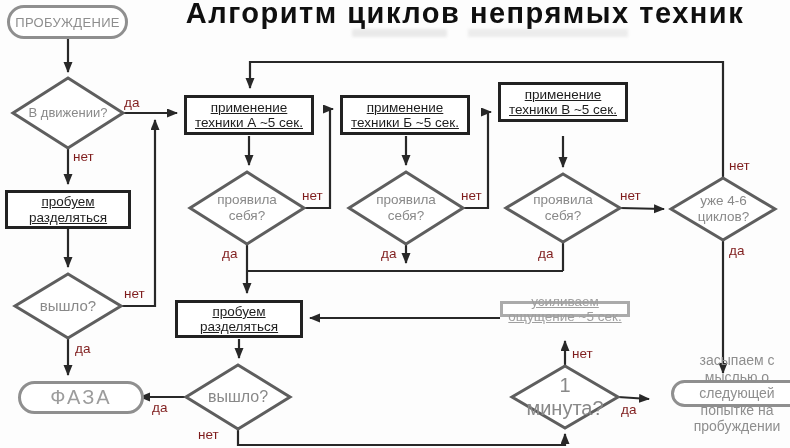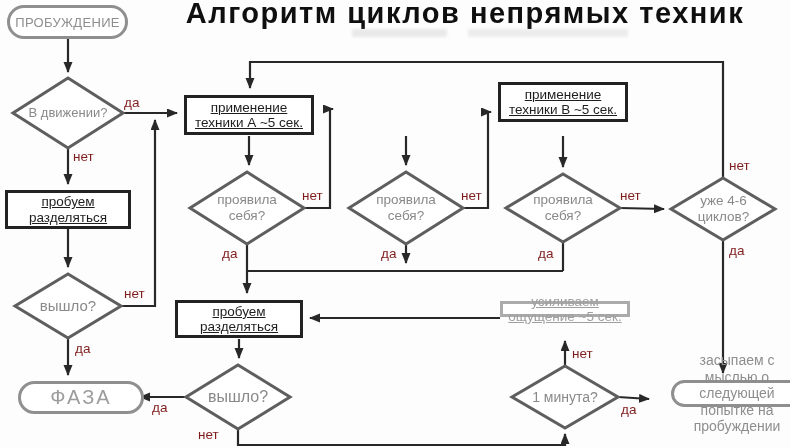--- a/index.html
+++ b/index.html
@@ -84,33 +84,34 @@
       <polygon points="238,365 290,397 238,429 186,397"></polygon>
       <polygon points="565,366 618,397 565,428 512,397"></polygon>
     </g>
   </svg>
 
   <div class="terminal" style="left:7px;top:5px;width:121px;height:34px;font-size:13px;letter-spacing:.3px;">ПРОБУЖДЕНИЕ</div>
   <div class="terminal" style="left:18px;top:381px;width:126px;height:33px;font-size:20px;letter-spacing:2px;color:#9c9c9c;">ФАЗА</div>
   <div class="terminal" style="left:655px;top:380px;width:132px;height:27px;font-size:14px;line-height:1.18;border-radius:22px;margin-left:16px;">засыпаем с мыслью о следующей попытке на пробуждении</div>
 
   <div class="box" style="left:184px;top:95px;width:130px;height:40px;">применение техники А ~5 сек.</div>
+  <div class="box" style="left:340px;top:95px;width:130px;height:40px;">применение техники Б ~5 сек.</div>
   <div class="box" style="left:498px;top:82px;width:130px;height:40px;">применение техники В ~5 сек.</div>
   <div class="box" style="left:5px;top:190px;width:126px;height:39px;">пробуем разделяться</div>
   <div class="box" style="left:175px;top:300px;width:128px;height:38px;">пробуем разделяться</div>
   <div class="box gray" style="left:500px;top:301px;width:130px;height:16px;">усиливаем ощущение ~5 сек.</div>
 
   <div class="dtext" style="left:28px;top:92px;width:80px;height:42px;font-size:13px;">В движении?</div>
   <div class="dtext" style="left:28px;top:292px;width:80px;height:28px;font-size:15px;">вышло?</div>
   <div class="dtext" style="left:207px;top:186px;width:80px;height:44px;">проявила себя?</div>
   <div class="dtext" style="left:366px;top:186px;width:80px;height:44px;">проявила себя?</div>
   <div class="dtext" style="left:523px;top:186px;width:80px;height:44px;">проявила себя?</div>
   <div class="dtext" style="left:687px;top:188px;width:73px;height:42px;">уже 4-6 циклов?</div>
   <div class="dtext" style="left:198px;top:383px;width:80px;height:28px;font-size:16px;">вышло?</div>
-  <div class="dtext" style="left:525px;top:383px;width:80px;height:28px;font-size:14px;">1 минута?</div>
+  <div class="dtext" style="left:525px;top:383px;width:80px;height:28px;font-size:20px;">1 минута?</div>
 
   <div class="elabel" style="left:124px;top:95px;">да</div>
   <div class="elabel" style="left:73px;top:149px;">нет</div>
   <div class="elabel" style="left:124px;top:286px;">нет</div>
   <div class="elabel" style="left:75px;top:341px;">да</div>
   <div class="elabel" style="left:152px;top:400px;">да</div>
   <div class="elabel" style="left:198px;top:427px;">нет</div>
   <div class="elabel" style="left:222px;top:246px;">да</div>
   <div class="elabel" style="left:302px;top:188px;">нет</div>
   <div class="elabel" style="left:381px;top:246px;">да</div>

